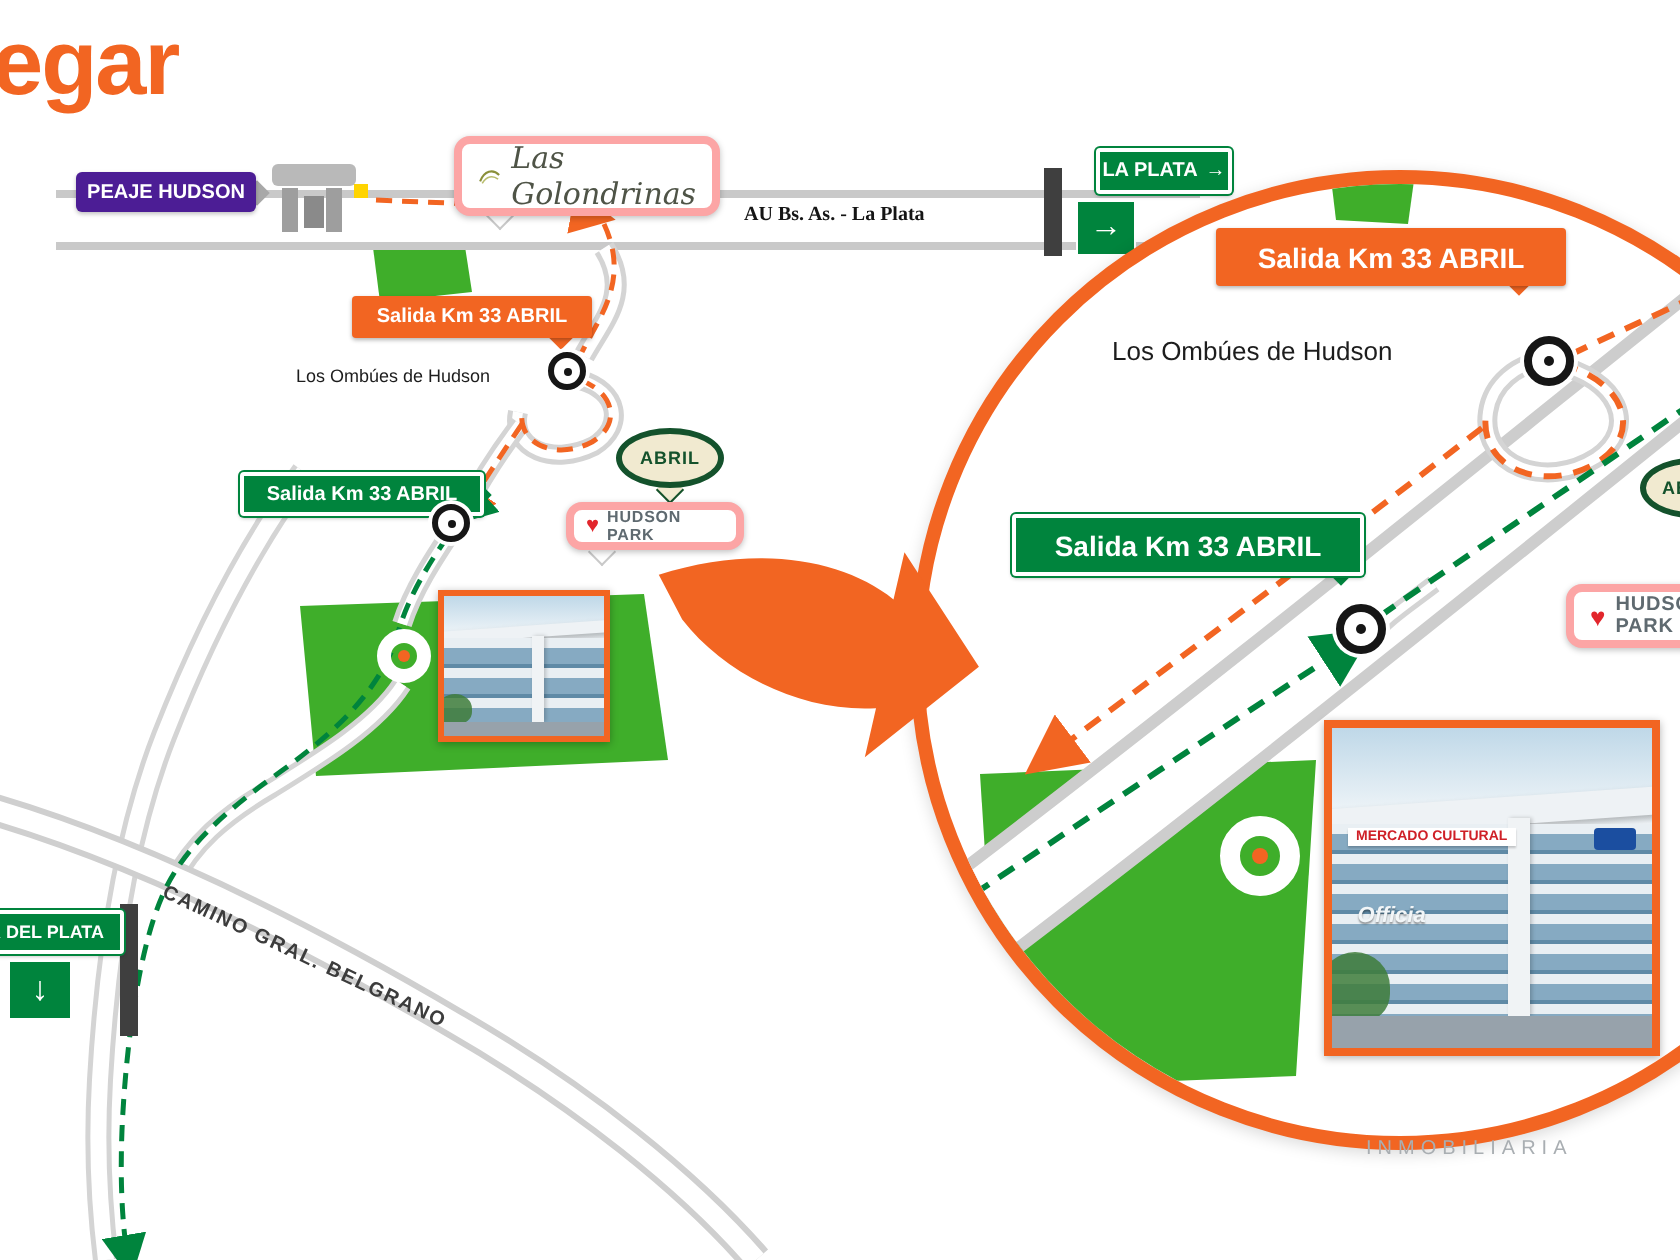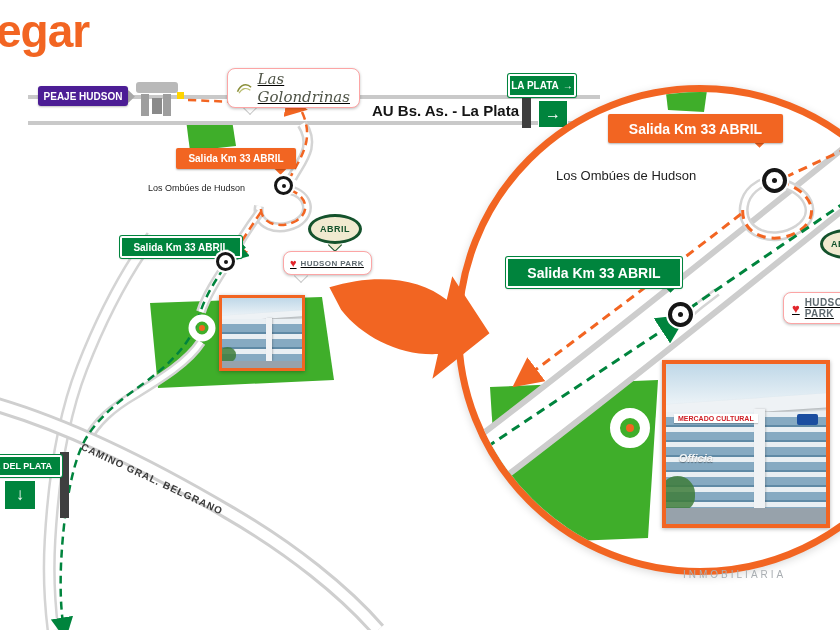--- a/index.html
+++ b/index.html
@@ -20,23 +20,23 @@
   .sign.green{background:#00843D;border:2px solid #fff;border-radius:2px;
               box-shadow:0 0 0 1px #00843D,0 1px 2px rgba(0,0,0,.3);}
   .sign.gray{background:#4c1d95;border-radius:3px;box-shadow:0 1px 2px rgba(0,0,0,.25);}
   .tail{position:absolute;width:9px;height:9px;transform:rotate(45deg);z-index:2;}
   .tail-orange{background:#F26522;}
   .tail-green{background:#00843D;}
   .tail-gray{background:#a8a8a8;}
   .tail-white{background:#fff;border-right:1px solid #c9c9c9;border-bottom:1px solid #c9c9c9;}
   .tail-cream{background:#f1ead0;border-right:1px solid #14522c;border-bottom:1px solid #14522c;}
 
-  .bubble{position:absolute;background:#fff;border:1px solid #fca5a5;border-radius:8px;
+  .bubble{position:absolute;background:#fff;border:4px solid #fca5a5;border-radius:8px;
           box-shadow:0 1px 3px rgba(0,0,0,.25);display:flex;align-items:center;gap:5px;
-          padding:0 8px;box-sizing:border-box;z-index:3;text-decoration:underline;}
+          padding:0 8px;box-sizing:border-box;z-index:3;}
   .golo-name{font-family:"DejaVu Serif",serif;font-style:italic;font-size:15px;color:#4f5447;}
   .hp-text{font-size:8px;font-weight:bold;color:#5f6a70;letter-spacing:.4px;}
   .heart{color:#e2262c;font-size:11px;line-height:1;}
   .oval{position:absolute;border:3px solid #14522c;background:#f1ead0;border-radius:50%;
         display:flex;align-items:center;justify-content:center;color:#14522c;
         font-weight:bold;letter-spacing:.5px;box-sizing:border-box;z-index:3;}
 
   
   .target{position:absolute;border-radius:50%;background:#fff;border:3px solid #161616;
           display:flex;align-items:center;justify-content:center;box-shadow:0 0 0 2px #fff;z-index:4;}
@@ -147,25 +147,25 @@
 
   <div class="tail tail-white" style="left:245px;top:103px;"></div>
   <div class="bubble" style="left:227px;top:68px;width:133px;height:40px;">
     <svg width="22" height="18" viewBox="0 0 22 18">
       <path d="M2,14 C6,4 14,2 20,8" stroke="#8a8f3a" stroke-width="2" fill="none"></path>
       <path d="M4,16 C8,9 14,8 19,12" stroke="#b9bd6e" stroke-width="1.5" fill="none"></path>
     </svg>
     <span class="golo-name">Las Golondrinas</span>
   </div>
 
-  <div class="road-label" style="left:372px;top:102px;font-size:15px;">AU Bs. As. - La Plata</div>
+  <div class="road-label" style="left:372px;top:102px;font-size:10px;font-family:Liberation Serif, serif;">AU Bs. As. - La Plata</div>
 
   <div class="post" style="left:522px;top:84px;width:9px;height:44px;"></div>
 
-  <div class="sign green" style="left:508px;top:74px;width:68px;height:23px;font-size:10px;gap:4px;">
+  <div class="sign green" style="left:548px;top:74px;width:68px;height:23px;font-size:10px;gap:4px;">
     <span>LA PLATA</span>
     <span>→</span>
   </div>
   <div class="arrowbox" style="left:538px;top:100px;width:28px;height:26px;font-size:16px;">
     <span>→</span>
   </div>
 
   <div class="tail tail-orange" style="left:276px;top:164px;"></div>
   <div class="sign orange" style="left:176px;top:148px;width:120px;height:21px;font-size:10px;">
     <span>Salida Km 33 ABRIL</span>

